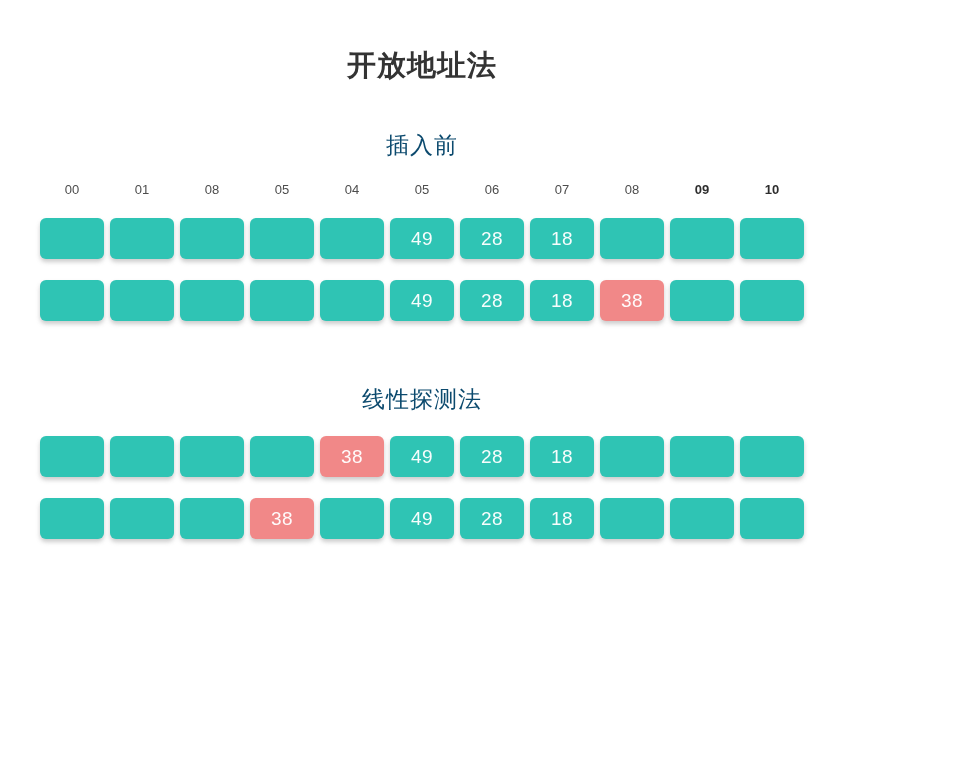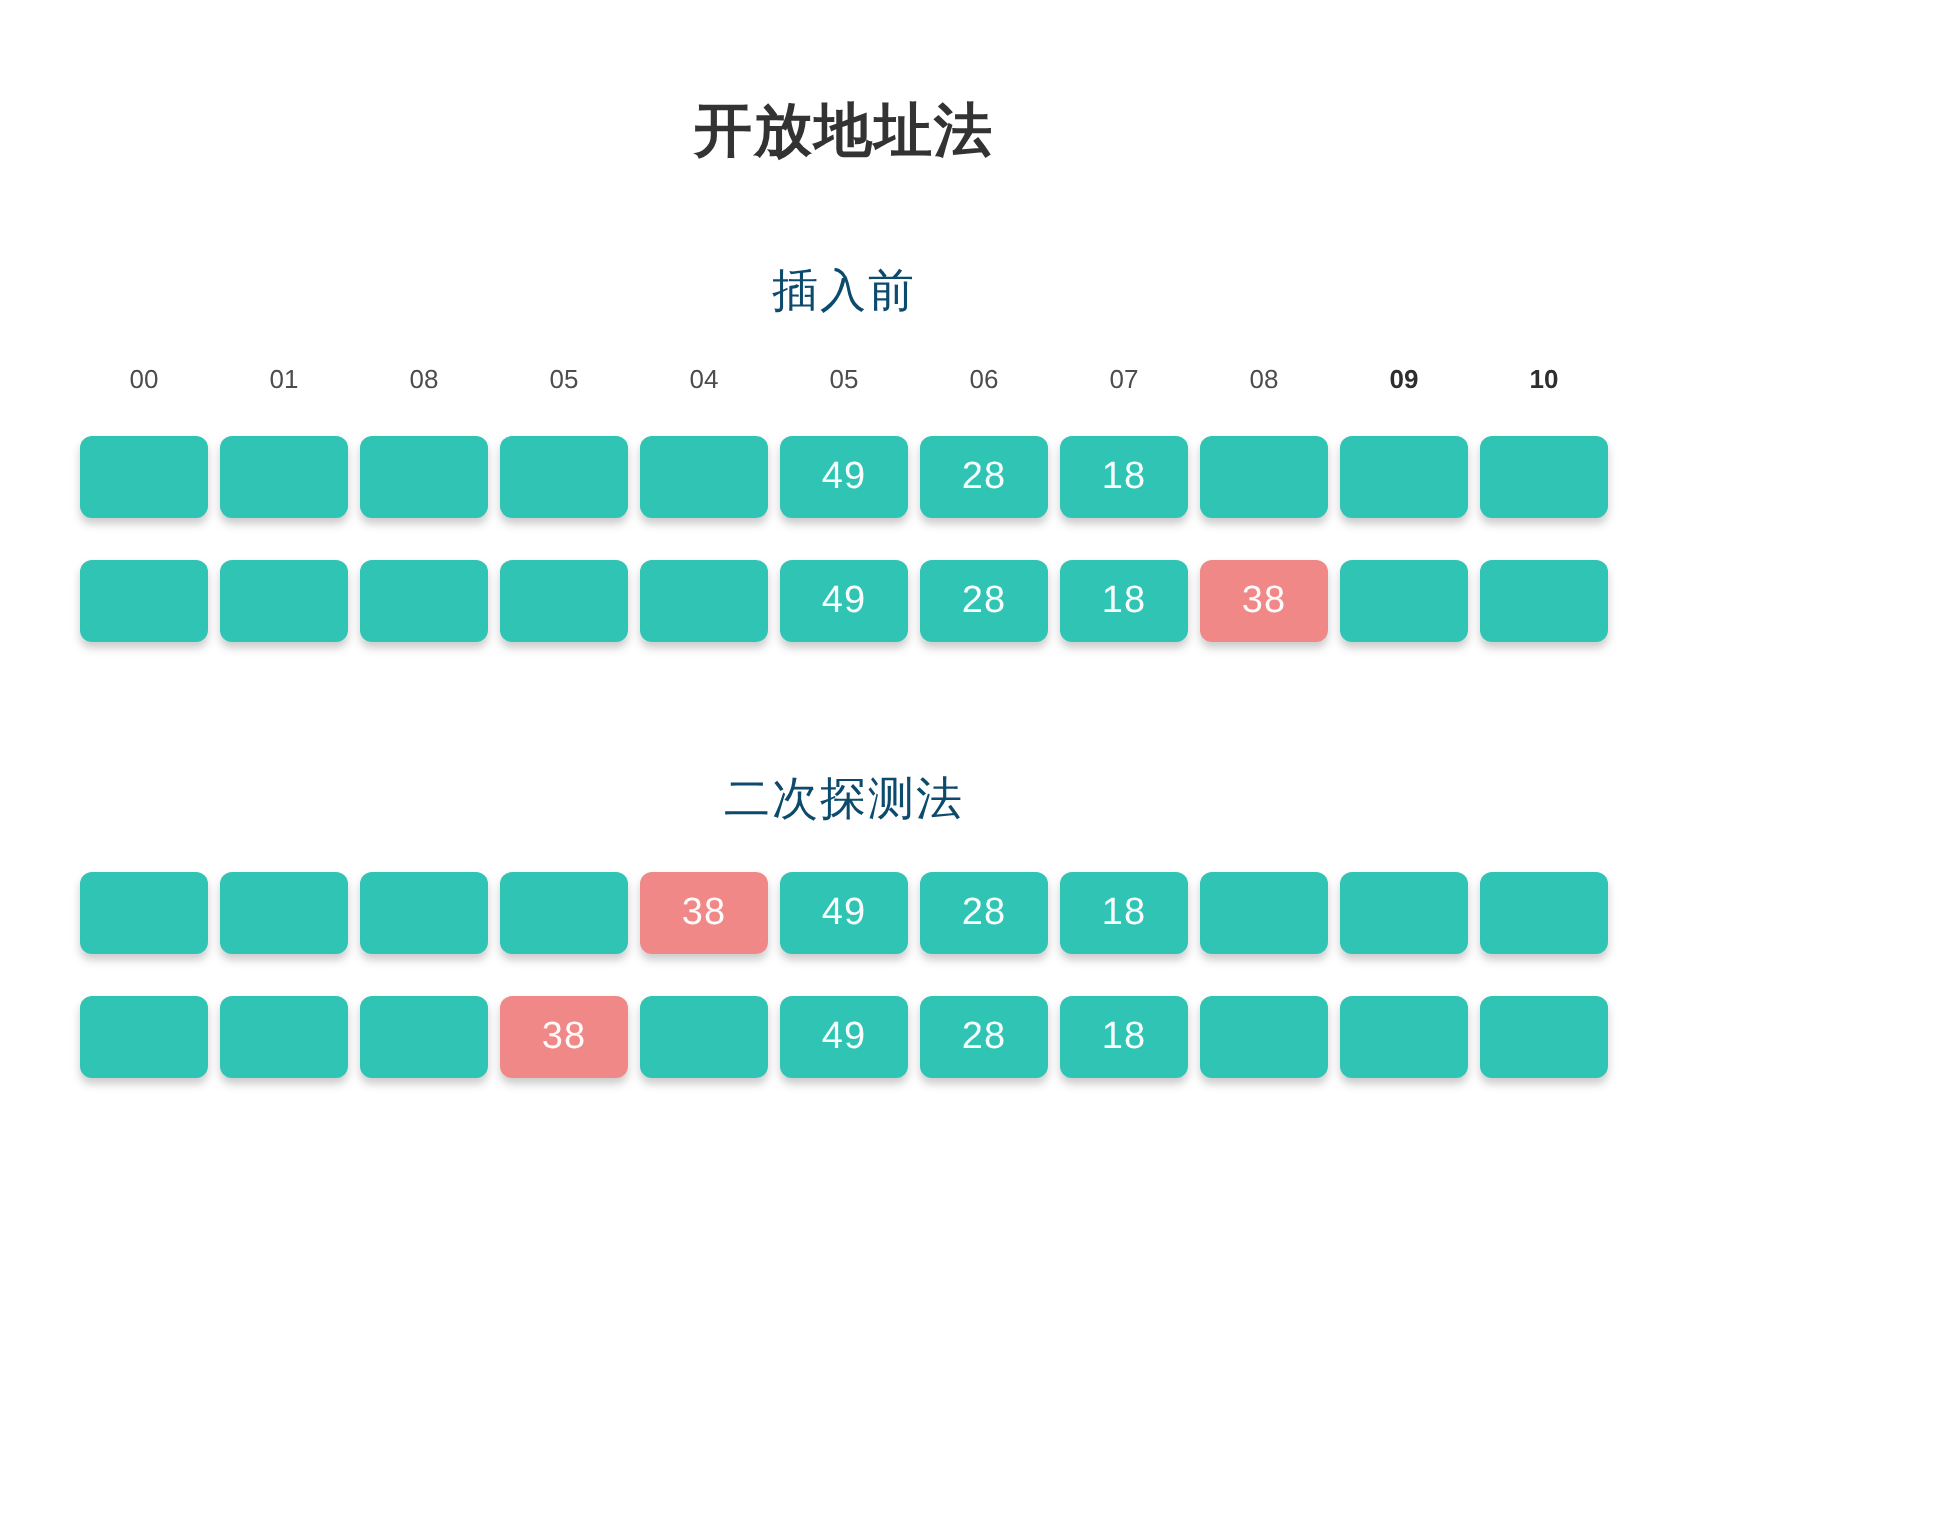--- a/index.html
+++ b/index.html
@@ -123,21 +123,21 @@
           <div class="cell"></div>
           <div class="cell">49</div>
           <div class="cell">28</div>
           <div class="cell">18</div>
           <div class="cell new">38</div>
           <div class="cell"></div>
           <div class="cell"></div>
         </div>
       </div>
       <div class="section">
-        <h2 class="section-heading">二次探测法</h2>
+        <h2 class="section-heading">线性探测法</h2>
         <div class="cell-row">
           <div class="cell"></div>
           <div class="cell"></div>
           <div class="cell"></div>
           <div class="cell"></div>
           <div class="cell new">38</div>
           <div class="cell">49</div>
           <div class="cell">28</div>
           <div class="cell">18</div>
           <div class="cell"></div>

